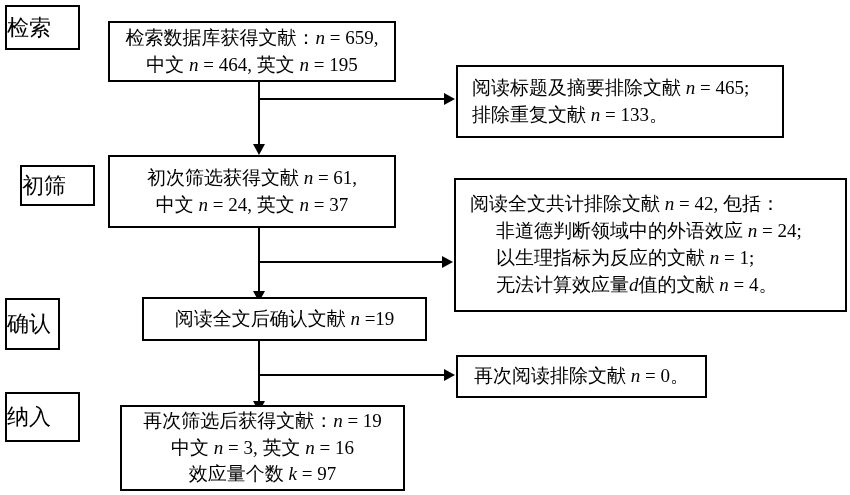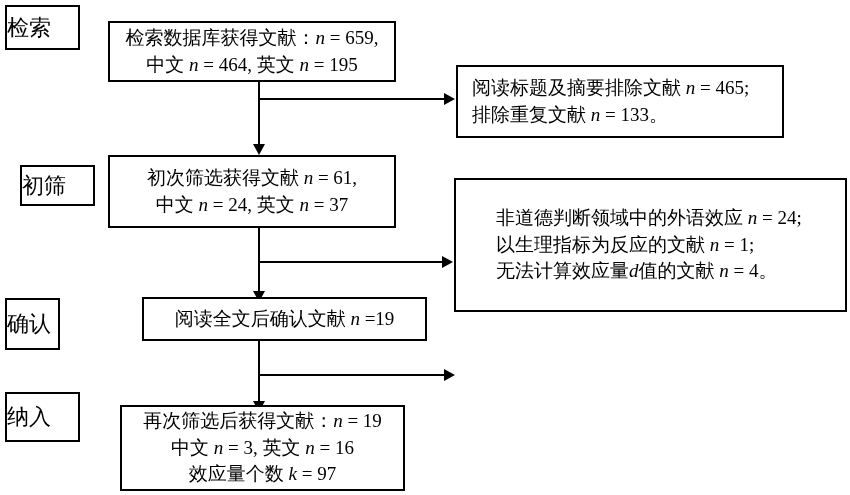--- a/index.html
+++ b/index.html
@@ -138,19 +138,23 @@
       <div class="line"><span>中文 </span><span class="ital">n</span><span> = 3, 英文 </span><span class="ital">n</span><span> = 16</span></div>
       <div class="line"><span>效应量个数 </span><span class="ital">k</span><span> = 97</span></div>
     </div>
 
   <div class="box side-box" style="left:456px; top:65px; width:328px; height:73px;">
       <div class="line"><span>阅读标题及摘要排除文献 </span><span class="ital">n</span><span> = 465;</span></div>
       <div class="line"><span>排除重复文献 </span><span class="ital">n</span><span> = 133。</span></div>
     </div>
 
   <div class="box side-box" style="left:454px; top:178px; width:393px; height:134px;">
+      <div class="line"><span>阅读全文共计排除文献 </span><span class="ital">n</span><span> = 42, 包括：</span></div>
       <div class="line indent"><span>非道德判断领域中的外语效应 </span><span class="ital">n</span><span> = 24;</span></div>
       <div class="line indent"><span>以生理指标为反应的文献 </span><span class="ital">n</span><span> = 1;</span></div>
       <div class="line indent"><span>无法计算效应量</span><span class="ital">d</span><span>值的文献 </span><span class="ital">n</span><span> = 4。</span></div>
     </div>
 
+  <div class="box side-box centered" style="left:456px; top:355px; width:251px; height:43px;">
+      <div class="line"><span>再次阅读排除文献 </span><span class="ital">n</span><span> = 0。</span></div>
+    </div>
 
 </div>
 
 </body></html>

